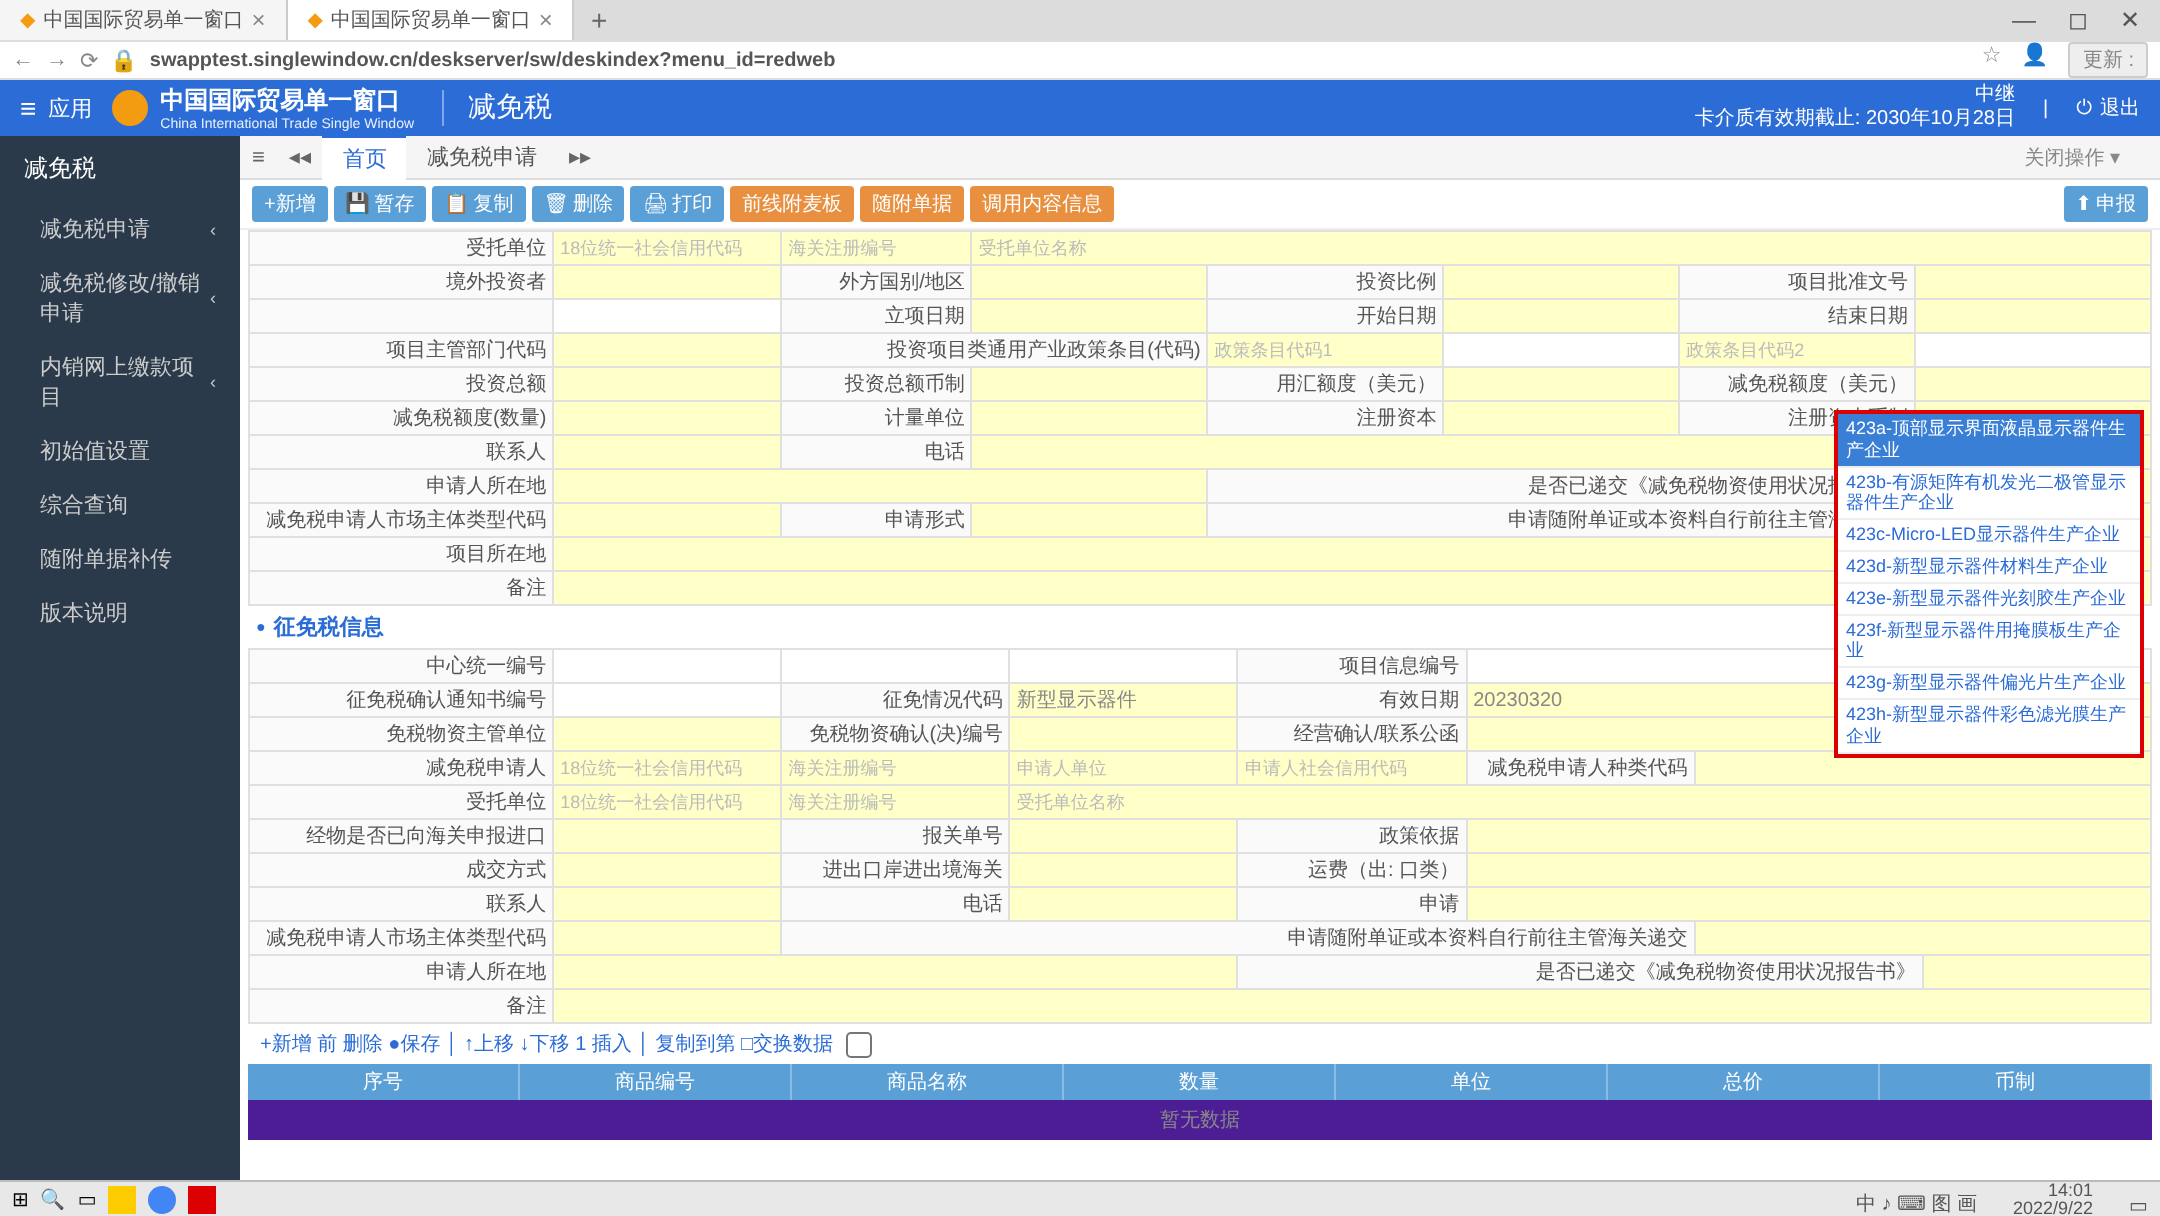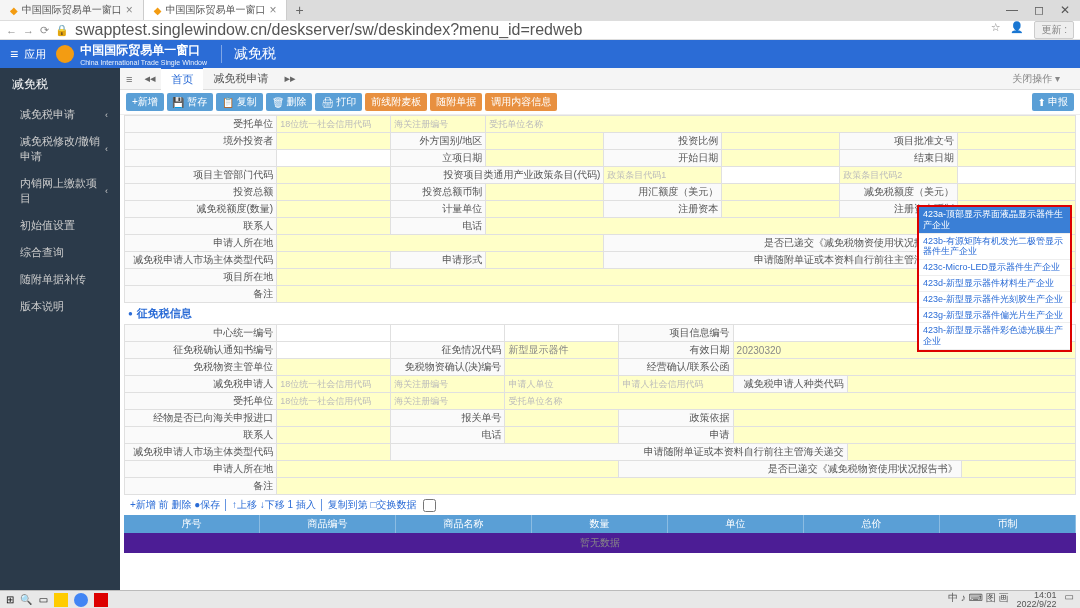--- a/index.html
+++ b/index.html
@@ -8,21 +8,21 @@
 
 .browser-chrome { background: #e8e8e8; }
 .tab-bar { display: flex; align-items: center; height: 20px; background: #dcdcdc; }
 .tab { display: flex; align-items: center; padding: 0 10px; height: 20px; background: #f5f5f5; border-right: 1px solid #ccc; font-size: 10px; color: #555; gap: 4px; }
 .tab.active { background: #fff; }
 .tab-close { font-size: 12px; color: #888; cursor: pointer; }
 .tab-add { padding: 0 8px; font-size: 14px; color: #666; cursor: pointer; }
 .win-controls { margin-left: auto; display: flex; gap: 16px; padding-right: 10px; font-size: 12px; color: #555; }
 .addr-bar { display: flex; align-items: center; height: 20px; background: #fff; padding: 0 6px; gap: 6px; border-top: 1px solid #ddd; border-bottom: 1px solid #ddd; }
 .addr-icon { color: #888; font-size: 11px; cursor: pointer; }
-.addr-input { flex: 1; font-size: 16px; color: #555; border: none; outline: none; }
+.addr-input { flex: 1; font-size: 10px; color: #555; border: none; outline: none; font-weight: bold; }
 .addr-right { display: flex; gap: 10px; color: #888; font-size: 11px; }
 .update-btn { background: #eee; border: 1px solid #ccc; padding: 1px 6px; font-size: 10px; border-radius: 2px; }
 
 
 .app-header { background: #2b6cd6; color: #fff; height: 28px; display: flex; align-items: center; padding: 0 10px; }
 .menu-icon { font-size: 14px; margin-right: 6px; cursor: pointer; }
 .app-label { font-size: 11px; margin-right: 10px; }
 .logo-emblem { width: 18px; height: 18px; background: #f39c12; border-radius: 50%; margin-right: 6px; }
 .app-title { display: flex; flex-direction: column; margin-right: 14px; }
 .app-title-cn { font-size: 12px; font-weight: bold; }
@@ -73,21 +73,21 @@
 .grid-controls { padding: 3px 6px; font-size: 10px; color: #2b6cd6; display: flex; align-items: center; gap: 6px; }
 .grid-controls span { cursor: pointer; }
 .grid-header { display: flex; background: #5a9fd6; color: #fff; font-size: 10px; }
 .grid-header div { flex: 1; text-align: center; padding: 2px; border-right: 1px solid rgba(255,255,255,0.3); }
 .grid-empty { text-align: center; padding: 3px; color: #888; font-size: 10px; background: #4c1d95; }
 
 
 .taskbar { position: fixed; bottom: 0; left: 0; right: 0; height: 18px; background: #e8e8e8; border-top: 1px solid #bbb; display: flex; align-items: center; padding: 0 6px; font-size: 10px; }
 .taskbar-left { display: flex; gap: 6px; align-items: center; }
 .tb-icon { width: 14px; height: 14px; display: inline-block; }
-.taskbar-right { margin-left: auto; display: flex; gap: 8px; align-items: flex-start; color: #555; }
+.taskbar-right { margin-left: auto; display: flex; gap: 18px; align-items: flex-end; color: #555; }
 .clock { text-align: right; line-height: 1; font-size: 9px; }
 </style>
 </head>
 <body>
 
 <div class="browser-chrome">
   <div class="tab-bar">
     <div class="tab">
       <span style="color:#f39c12">◆</span>
       <span>中国国际贸易单一窗口</span>
@@ -121,20 +121,31 @@
 
 <div class="app-header">
   <span class="menu-icon">≡</span>
   <span class="app-label">应用</span>
   <div class="logo-emblem"></div>
   <div class="app-title">
     <span class="app-title-cn">中国国际贸易单一窗口</span>
     <span class="app-title-en">China International Trade Single Window</span>
   </div>
   <span class="module-name">减免税</span>
+  <div class="header-right">
+    <div class="card-info">
+      <div>中继</div>
+      <div>卡介质有效期截止: 2030年10月28日</div>
+    </div>
+    <span>|</span>
+    <div class="logout">
+      <span>⏻</span>
+      <span>退出</span>
+    </div>
+  </div>
 </div>
 
 <div class="main-layout">
 
   <div class="sidebar">
     <div class="sidebar-title">减免税</div>
     <div class="sidebar-item">
         <span>减免税申请</span>
         <span class="chevron">‹</span>
       </div>
@@ -332,20 +343,28 @@
             </tr>
         <tr>
               <td class="label">经物是否已向海关申报进口</td>
               <td class="value"></td>
               <td class="label">报关单号</td>
               <td class="value"></td>
               <td class="label">政策依据</td>
               <td class="value" colspan="3"></td>
             </tr>
         <tr>
+              <td class="label">成交方式</td>
+              <td class="value"></td>
+              <td class="label">进出口岸进出境海关</td>
+              <td class="value"></td>
+              <td class="label">运费（出: 口类）</td>
+              <td class="value" colspan="3"></td>
+            </tr>
+        <tr>
               <td class="label">联系人</td>
               <td class="value"></td>
               <td class="label">电话</td>
               <td class="value"></td>
               <td class="label">申请</td>
               <td class="value" colspan="3"></td>
             </tr>
         <tr>
               <td class="label">减免税申请人市场主体类型代码</td>
               <td class="value"></td>
@@ -364,20 +383,21 @@
             </tr>
       </tbody>
         </table>
 
       <div class="dropdown-popup">
         <div class="dd-item selected">423a-顶部显示界面液晶显示器件生产企业</div>
         <div class="dd-item">423b-有源矩阵有机发光二极管显示器件生产企业</div>
         <div class="dd-item">423c-Micro-LED显示器件生产企业</div>
         <div class="dd-item">423d-新型显示器件材料生产企业</div>
         <div class="dd-item">423e-新型显示器件光刻胶生产企业</div>
+        <div class="dd-item">423f-新型显示器件用掩膜板生产企业</div>
         <div class="dd-item">423g-新型显示器件偏光片生产企业</div>
         <div class="dd-item">423h-新型显示器件彩色滤光膜生产企业</div>
       </div>
 
       <div class="grid-controls">
         <span>+新增 前 删除  ●保存 │ ↑上移 ↓下移 1 插入 │ 复制到第 □交换数据</span>
         <input type="checkbox" style="">
       </div>
       <div class="grid-header">
         <div>序号</div>

